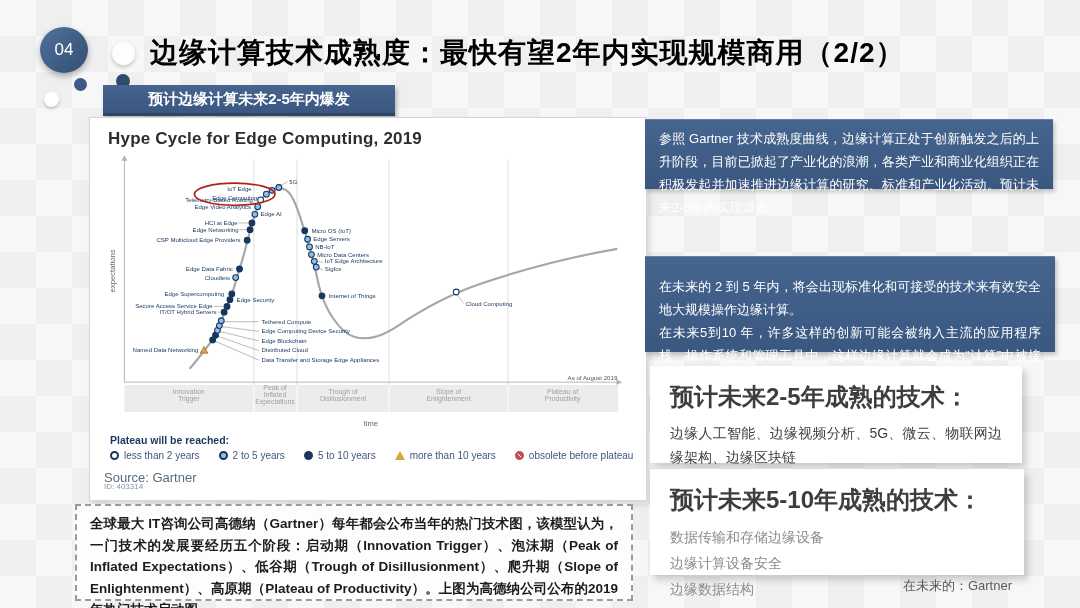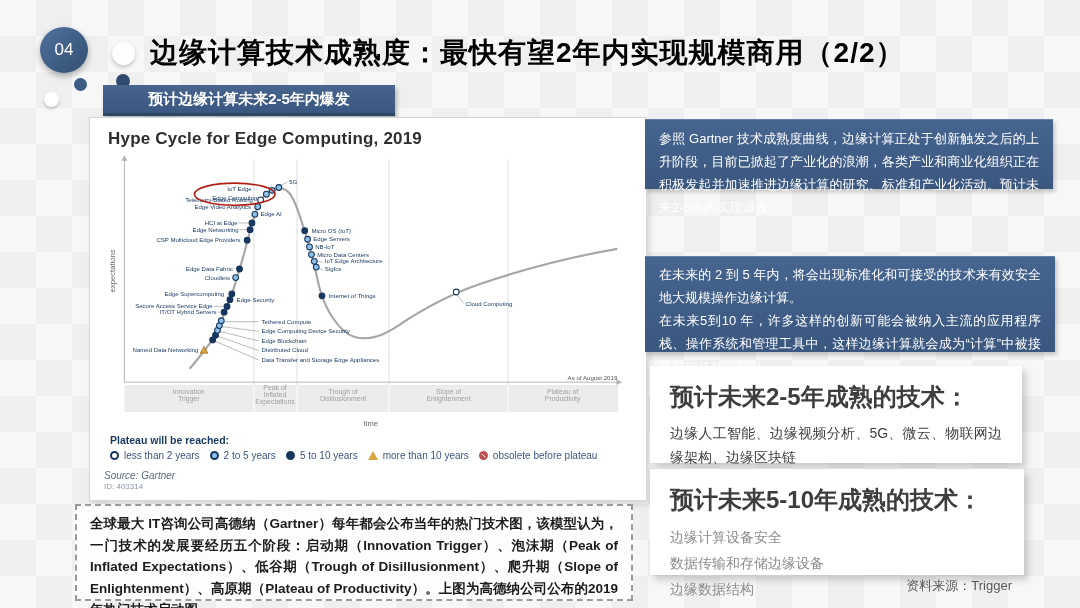--- a/index.html
+++ b/index.html
@@ -41,47 +41,47 @@
     left:78px; top:117px; width:558px; height:384px; background:#fff;
     border:1px solid #d6d6d6; box-shadow:3px 4px 6px rgba(0,0,0,.12);margin-left:11px;
   }
   .chart-title { position:absolute; left:18px; top:11px; font-size:17px; font-weight:bold; color:#2d2d2d; letter-spacing:.2px; }
   #hype { position:absolute; left:4px; top:34px; }
   .pt { font-size:6.3px; fill:#17375e; }
   .phase { font-size:7.2px; fill:#a0a0a0; }
   .axis { font-size:8px; fill:#666; }
   .asof { font-size:6.4px; fill:#555; }
   .legend-title { position:absolute; left:20px; top:316px; font-size:10.5px; font-weight:bold; color:#17375e; }
-  .legend-row { position:absolute; left:20px; top:332px; display:flex; gap:10px; font-size:10px; color:#3f567c; align-items:center; white-space:nowrap; }
+  .legend-row { position:absolute; left:20px; top:332px; display:flex; gap:19px; font-size:10px; color:#3f567c; align-items:center; white-space:nowrap; }
   .legend-item { display:flex; align-items:center; gap:5px; }
   .sw { display:inline-block; width:9px; height:9px; border-radius:50%; }
   .sw-lt2 { background:#fff; border:2px solid #17375e; }
   .sw-25 { background:#8fc0e8; border:2px solid #17375e; }
   .sw-510 { background:#17375e; border:2px solid #17375e; }
   .sw-gt10 { width:0; height:0; border-radius:0; border-left:5.5px solid transparent; border-right:5.5px solid transparent; border-bottom:9.5px solid #d9a441; }
   .sw-obs { background:linear-gradient(45deg,#c0504d 40%,#fff 42%,#fff 58%,#c0504d 60%); border:2px solid #c0504d; }
-  .chart-source { position:absolute; left:14px; top:352px; font-size:10px; color:#5a6b80;font-style:italic; }
+  .chart-source { position:absolute; left:14px; top:352px; font-size:13px; color:#5a6b80; }
   .chart-source-id { position:absolute; left:14px; top:364px; font-size:8px; color:#8a97a8; }
 
   
   .bottom-note {
     left:75px; top:504px; width:558px; height:97px;
     border:2px dashed #9a9a9a; background:#fdfdfd;
     padding:7px 13px; font-size:13.5px; font-weight:bold; color:#1c1c1c; line-height:1.6;
     text-align:justify;
   }
 
   
   .blue-panel {
     background:linear-gradient(180deg,#45658f,#3a577f);
     color:#fff; font-size:13px; line-height:1.78; text-align:justify;
     border-top:1px solid #6280a8; box-shadow:2px 3px 4px rgba(0,0,0,.2);
   }
   .panel1 { left:645px; top:119px; width:408px; height:70px; padding:7px 14px; }
-  .panel2 { left:645px; top:256px; width:410px; height:96px; padding:6px 14px; }
+  .panel2 { left:645px; top:256px; width:410px; height:96px; padding:18px 14px; }
   .white-card { background:#fff; box-shadow:4px 5px 7px rgba(0,0,0,.18); padding:11px 20px; }
   .panel3 { left:650px; top:366px; width:372px; height:97px; }
   .panel4 { left:650px; top:469px; width:374px; height:106px; }
   .white-card h3 { font-size:24px; font-weight:bold; color:#3d3d3d; margin:4px 0 9px 0; }
   .white-card .body { font-size:14px; color:#404040; line-height:1.7; text-align:justify; }
   .white-card .item { font-size:14px; color:#8c8c8c; line-height:1.85; }
   .src-note { left:832px; top:577px; width:180px; text-align:right; font-size:13px; color:#595959; }
 </style>
 </head>
 <body>
@@ -225,17 +225,17 @@
 <div class="abs blue-panel panel2">
   <div>在未来的 2 到 5 年内，将会出现标准化和可接受的技术来有效安全地大规模操作边缘计算。</div>
   <div>在未来5到10 年，许多这样的创新可能会被纳入主流的应用程序栈、操作系统和管理工具中，这样边缘计算就会成为“计算”中被接受和期待的一部分。</div>
 </div>
 <div class="abs white-card panel3">
   <h3>预计未来2-5年成熟的技术：</h3>
   <div class="body">边缘人工智能、边缘视频分析、5G、微云、物联网边缘架构、边缘区块链</div>
 </div>
 <div class="abs white-card panel4">
   <h3>预计未来5-10年成熟的技术：</h3>
+  <div class="item">数据传输和存储边缘设备</div>
   <div class="item">边缘计算设备安全</div>
-  <div class="item">数据传输和存储边缘设备</div>
   <div class="item">边缘数据结构</div>
 </div>
-<div class="abs src-note">资料来源：Trigger</div>
+<div class="abs src-note">在未来的：Gartner</div>
 
 </body></html>

